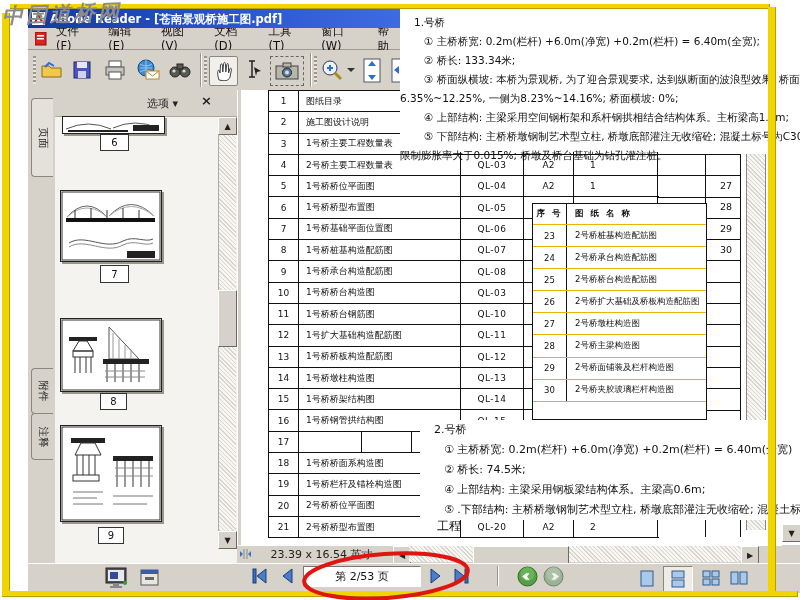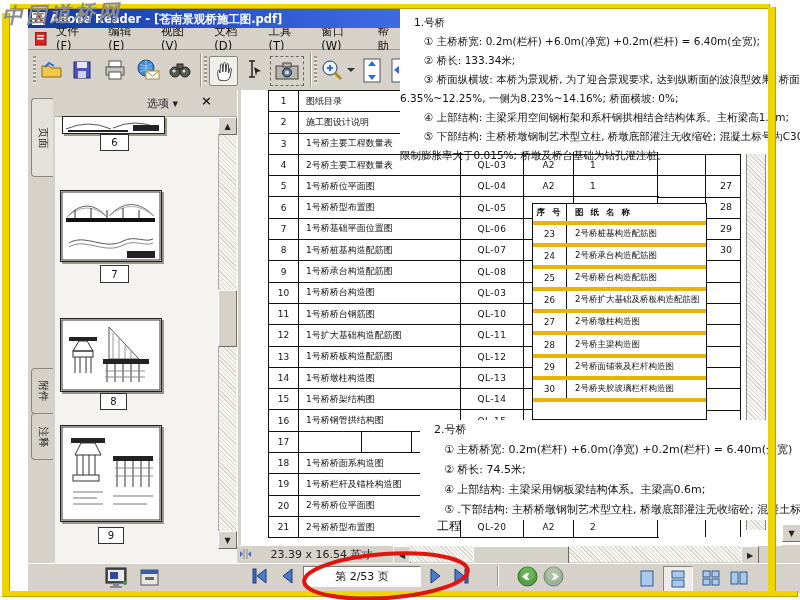--- a/index.html
+++ b/index.html
@@ -41,21 +41,21 @@
   .c-name{width:162px;padding-left:7px;}
   .c-code{width:63px;justify-content:center;letter-spacing:.5px;}
   .c-size{width:50px;justify-content:center;}
   .c-count{width:84px;padding-left:16px;}
   .fragline{background-image:repeating-linear-gradient(to bottom,#111 0 1px,transparent 1px 21.3px);}
   .rnum{position:absolute;left:50px;width:38px;height:21px;display:flex;align-items:center;
         justify-content:center;font-size:9.5px;color:#111;}
   .rnum:nth-child(1){top:21px}.rnum:nth-child(2){top:42px}
   .rnum:nth-child(3){top:64px}.rnum:nth-child(4){top:85px}
   .otable{background:#fff;border:1px solid #111;font-size:8.5px;color:#111;}
-  .orow{display:flex;border-bottom:4px solid #eab308;height:22.1px;box-sizing:border-box;}
+  .orow{display:flex;border-bottom:1px solid #eab308;height:22.1px;box-sizing:border-box;}
   .ohead{height:21px;font-weight:bold;letter-spacing:2px;}
   .oempty{height:17px;border-bottom:none;}
   .o-no{width:34px;border-right:1px solid #111;display:flex;align-items:center;justify-content:center;box-sizing:border-box;}
   .o-name{flex:1;display:flex;align-items:center;padding-left:8px;white-space:nowrap;overflow:hidden;}
   .notes{background:#fff;color:#111;white-space:nowrap;}
   .b1{font-size:10.5px;line-height:19px;}
   .b2{font-size:11px;line-height:20px;}
   .b1 div,.b2 div{padding-left:24px;}
   .b1 div:nth-child(1),.b2 div:nth-child(1){padding-left:14px;}
   .b1 div:nth-child(5),.b1 div:nth-child(8){padding-left:0;}

